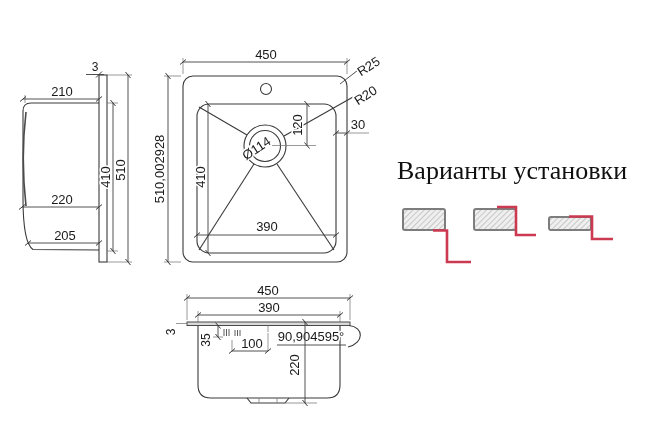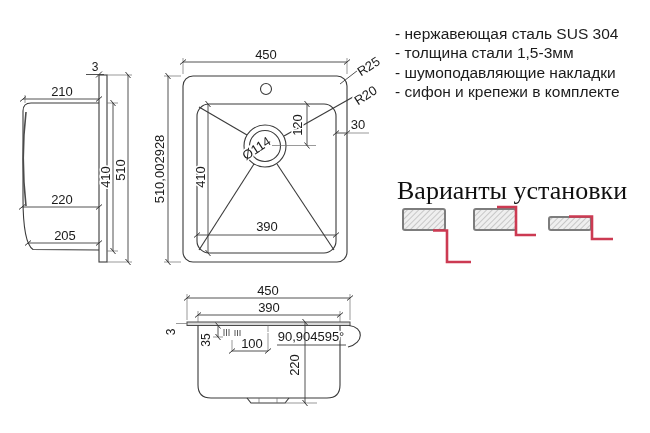--- a/index.html
+++ b/index.html
@@ -8,21 +8,21 @@
   #stage svg{position:absolute;left:0;top:0;}
   .ol{stroke:#3a3a3a;stroke-width:1.1;fill:none;}
   .ol2{stroke:#4a4a4a;stroke-width:1.6;fill:none;}
   .dl{stroke:#3e3e3e;stroke-width:0.9;fill:none;}
   .xl{stroke:#6f6f6f;stroke-width:0.7;fill:none;}
   .dim{font-family:"Liberation Sans",sans-serif;font-size:13px;fill:#1a1a1a;
        paint-order:stroke;stroke:#ffffff;stroke-width:3px;text-anchor:middle;}
   .dimsm{font-size:12px;}
   .specs{position:absolute;left:395px;top:24px;width:250px;color:#1b1b1b;
          font-size:15.5px;line-height:19.4px;white-space:nowrap;}
-  .install-title{position:absolute;left:397px;top:176px;color:#101010;
+  .install-title{position:absolute;left:397px;top:156px;color:#101010;
          font-family:"Liberation Serif",serif;font-size:26px;white-space:nowrap;}
   .hatchrect{stroke:#7d7d7d;stroke-width:2;}
 </style>
 </head>
 <body>
 
 <div id="stage">
 
   <svg width="650" height="433" viewBox="0 0 650 433">
     <defs>
@@ -158,22 +158,16 @@
     <g>
       <rect x="403" y="209" width="42" height="21" rx="2" class="hatchrect" fill="url(#hatch)"></rect>
       <rect x="474" y="209" width="42" height="21" rx="2" class="hatchrect" fill="url(#hatch)"></rect>
       <rect x="549" y="217" width="42" height="13" rx="2" class="hatchrect" fill="url(#hatch)"></rect>
       <polyline points="433,230.5 447,230.5 447,262 471,262" fill="none" stroke-width="2.6" stroke="#cc3a52"></polyline>
       <polyline points="497,207 516,207 516,235 536,235" fill="none" stroke-width="2.6" stroke="#cc3a52"></polyline>
       <polyline points="569,216.5 592,216.5 592,239 613,239" fill="none" stroke-width="2.6" stroke="#cc3a52"></polyline>
     </g>
   </svg>
 
-  <div class="specs">
-    <div>- нержавеющая сталь SUS 304</div>
-    <div>- толщина стали 1,5-3мм</div>
-    <div>- шумоподавляющие накладки</div>
-    <div>- сифон и крепежи в комплекте</div>
-  </div>
 
   <div class="install-title">Варианты установки</div>
 
 </div>
 
 </body></html>

